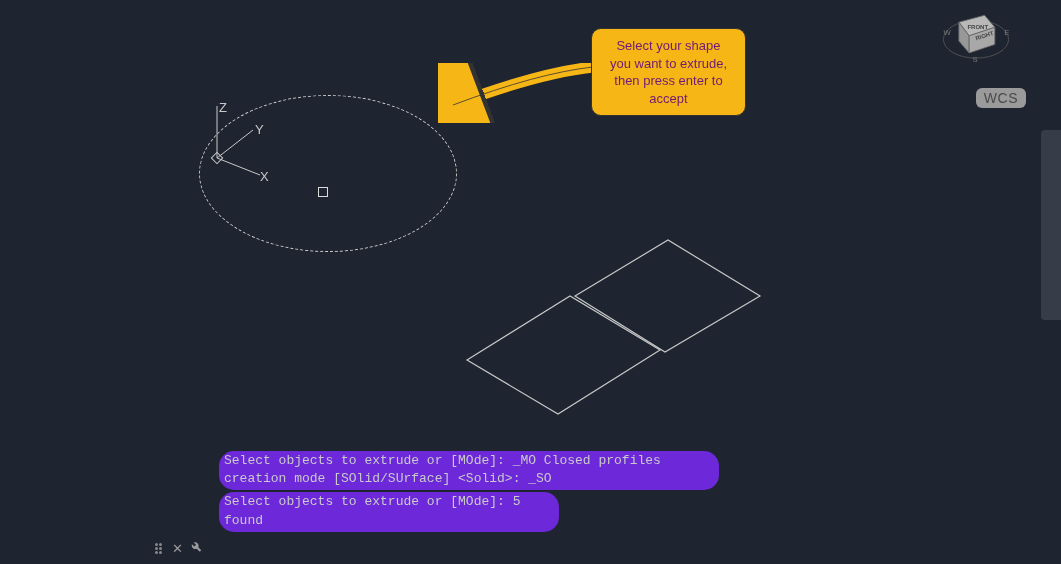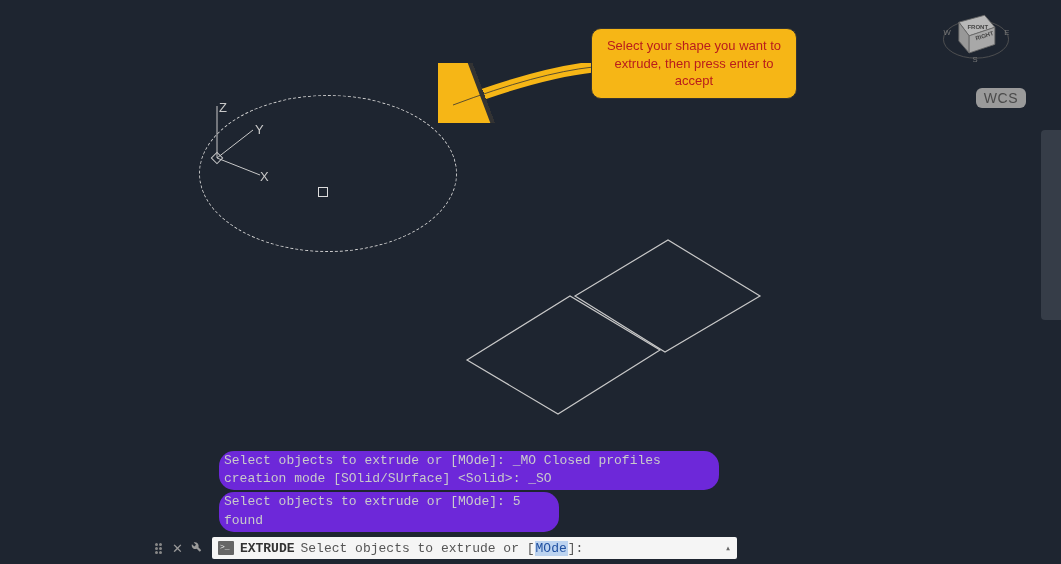--- a/index.html
+++ b/index.html
@@ -95,22 +95,22 @@
   
   
   .callout {
     position: absolute;
     left: 591px;
     top: 28px;
     background: #f6b616;
     border: 1px solid #333;
     border-radius: 10px;
     padding: 8px 14px;
-    width: 206px;
-    color: #b91c1c;
+    width: 155px;
+    color: #701a75;
     font-size: 13px;
     text-align: center;
     line-height: 1.35;
     z-index: 10;
   }
   .callout-arrow {
     position: absolute;
     left: 438px;
     top: 63px;
     z-index: 9;
@@ -269,21 +269,13 @@
       <span></span>
       <span></span>
       <span></span>
   </div>
   <span class="cmd-close">✕</span>
   <span class="cmd-wrench">
     <svg width="14" height="14" viewBox="0 0 16 16">
         <path d="M13.7 11.3l-3-3c.2-.5.3-1 .3-1.6 0-2.3-1.9-4.2-4.2-4.2-.5 0-1 .1-1.4.3l2.7 2.7-2 2L3.4 4.8c-.2.4-.3.9-.3 1.4 0 2.3 1.9 4.2 4.2 4.2.6 0 1.1-.1 1.6-.3l3 3c.2.2.5.2.7 0l1.1-1.1c.2-.2.2-.5 0-.7z" fill="#9a9a9a"></path>
       </svg>
   </span>
-  <div class="cmd-input-box">
-    <div class="cmd-prompt-icon"></div>
-    <span class="cmd-name">EXTRUDE</span>
-    <span class="cmd-text">
-      <span>Select objects to extrude or [</span><span class="cmd-option-highlight">MOde</span><span>]:</span>
-    </span>
-    <span class="cmd-expand">▴</span>
-  </div>
 </div>
 
 </body></html>

